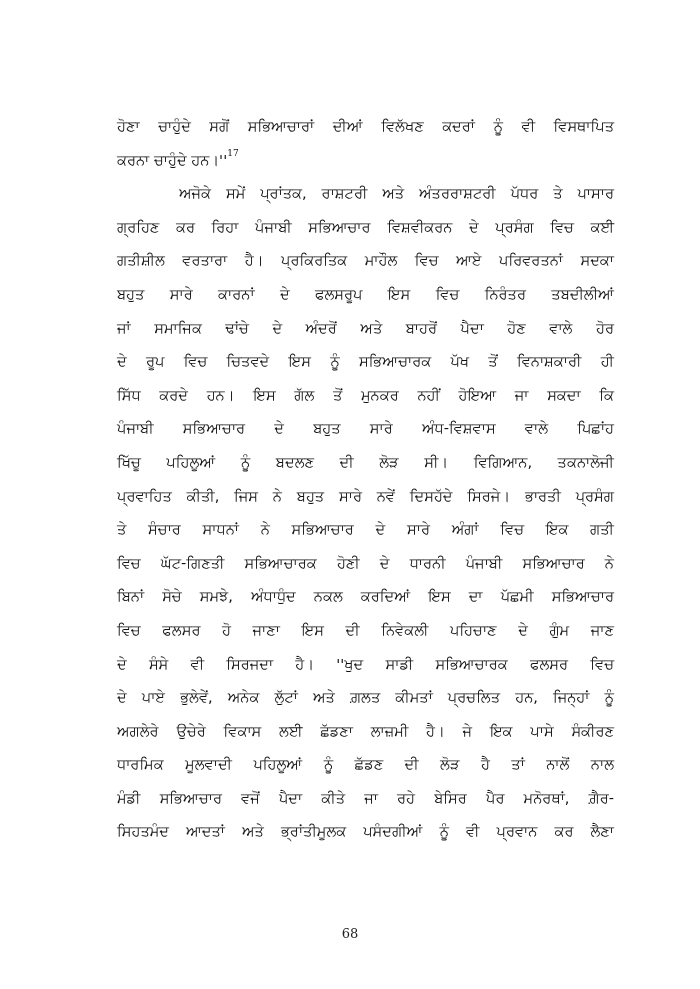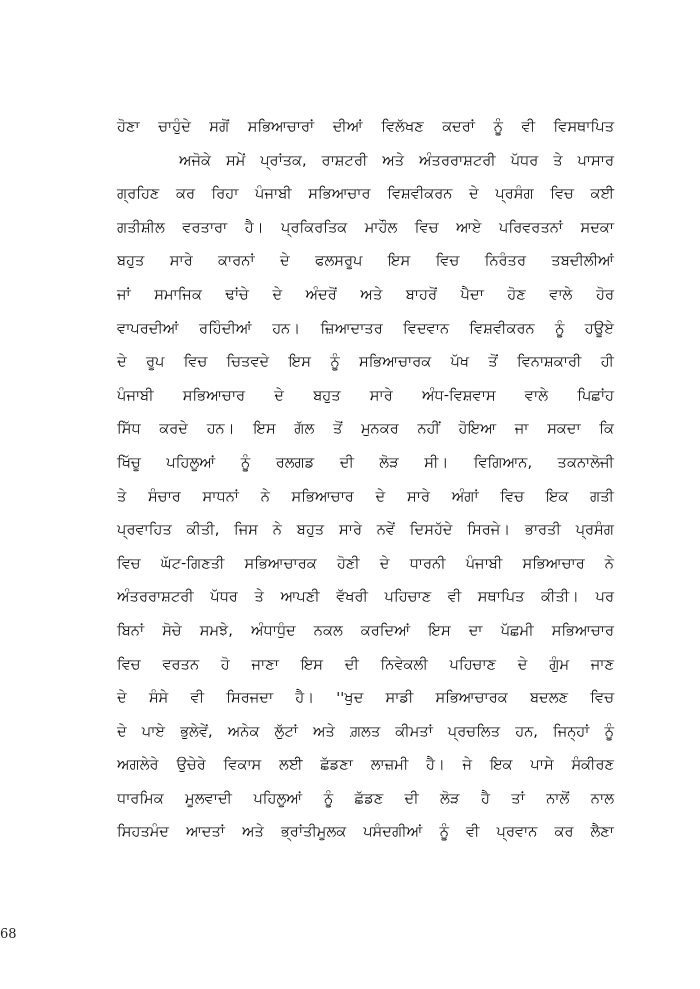--- a/index.html
+++ b/index.html
@@ -20,48 +20,48 @@
     white-space: nowrap;
     text-align: justify;
     text-align-last: justify;
     height: 33.6px;
   }
   .line.last { text-align-last: left; }
   .line.indent { padding-left: 62px; }
   sup { font-family: "DejaVu Serif", serif; font-size: 9px; vertical-align: 9px; line-height: 0; }
   .page-number {
     position: absolute; left: 0; width: 700px; top: 926px;
-    text-align: left;
+    text-align: center;
     font-family: "DejaVu Serif", serif; font-size: 13px; color: #222;
   }
 </style>
 </head>
 <body>
 
 <div class="page">
   <div class="text-block">
     <span class="line">ਹੋਣਾ ਚਾਹੁੰਦੇ ਸਗੋਂ ਸਭਿਆਚਾਰਾਂ ਦੀਆਂ ਵਿਲੱਖਣ ਕਦਰਾਂ ਨੂੰ ਵੀ ਵਿਸਥਾਪਿਤ</span>
+    <span class="line last"><span>ਕਰਨਾ ਚਾਹੁੰਦੇ ਹਨ।''</span><sup>17</sup></span>
 
     <span class="line indent">ਅਜੋਕੇ ਸਮੇਂ ਪ੍ਰਾਂਤਕ, ਰਾਸ਼ਟਰੀ ਅਤੇ ਅੰਤਰਰਾਸ਼ਟਰੀ ਪੱਧਰ ਤੇ ਪਾਸਾਰ</span>
     <span class="line">ਗ੍ਰਹਿਣ ਕਰ ਰਿਹਾ ਪੰਜਾਬੀ ਸਭਿਆਚਾਰ ਵਿਸ਼ਵੀਕਰਨ ਦੇ ਪ੍ਰਸੰਗ ਵਿਚ ਕਈ</span>
     <span class="line">ਗਤੀਸ਼ੀਲ ਵਰਤਾਰਾ ਹੈ। ਪ੍ਰਕਿਰਤਿਕ ਮਾਹੌਲ ਵਿਚ ਆਏ ਪਰਿਵਰਤਨਾਂ ਸਦਕਾ</span>
     <span class="line">ਬਹੁਤ ਸਾਰੇ ਕਾਰਨਾਂ ਦੇ ਫਲਸਰੂਪ ਇਸ ਵਿਚ ਨਿਰੰਤਰ ਤਬਦੀਲੀਆਂ</span>
     <span class="line">ਜਾਂ ਸਮਾਜਿਕ ਢਾਂਚੇ ਦੇ ਅੰਦਰੋਂ ਅਤੇ ਬਾਹਰੋਂ ਪੈਦਾ ਹੋਣ ਵਾਲੇ ਹੋਰ</span>
-    <span class="line">ਵਾਪਰਦੀਆਂ ਰਹਿੰਦੀਆਂ ਹਨ। ਜ਼ਿਆਦਾਤਰ ਵਿਦਵਾਨ ਵਿਸ਼ਵੀਕਰਨ ਨੂੰ ਹਊਏ</span>
     <span class="line">ਦੇ ਰੂਪ ਵਿਚ ਚਿਤਵਦੇ ਇਸ ਨੂੰ ਸਭਿਆਚਾਰਕ ਪੱਖ ਤੋਂ ਵਿਨਾਸ਼ਕਾਰੀ ਹੀ</span>
+    <span class="line">ਸਿੱਧ ਕਰਦੇ ਹਨ। ਇਸ ਗੱਲ ਤੋਂ ਮੁਨਕਰ ਨਹੀਂ ਹੋਇਆ ਜਾ ਸਕਦਾ ਕਿ</span>
     <span class="line">ਪੰਜਾਬੀ ਸਭਿਆਚਾਰ ਦੇ ਬਹੁਤ ਸਾਰੇ ਅੰਧ-ਵਿਸ਼ਵਾਸ ਵਾਲੇ ਪਿਛਾਂਹ</span>
-    <span class="line">ਸਿੱਧ ਕਰਦੇ ਹਨ। ਇਸ ਗੱਲ ਤੋਂ ਮੁਨਕਰ ਨਹੀਂ ਹੋਇਆ ਜਾ ਸਕਦਾ ਕਿ</span>
-    <span class="line">ਖਿੱਚੂ ਪਹਿਲੂਆਂ ਨੂੰ ਰਲਗਡ ਦੀ ਲੋੜ ਸੀ। ਵਿਗਿਆਨ, ਤਕਨਾਲੋਜੀ</span>
+    <span class="line">ਖਿੱਚੂ ਪਹਿਲੂਆਂ ਨੂੰ ਬਦਲਣ ਦੀ ਲੋੜ ਸੀ। ਵਿਗਿਆਨ, ਤਕਨਾਲੋਜੀ</span>
+    <span class="line">ਪ੍ਰਵਾਹਿਤ ਕੀਤੀ, ਜਿਸ ਨੇ ਬਹੁਤ ਸਾਰੇ ਨਵੇਂ ਦਿਸਹੱਦੇ ਸਿਰਜੇ। ਭਾਰਤੀ ਪ੍ਰਸੰਗ</span>
     <span class="line">ਤੇ ਸੰਚਾਰ ਸਾਧਨਾਂ ਨੇ ਸਭਿਆਚਾਰ ਦੇ ਸਾਰੇ ਅੰਗਾਂ ਵਿਚ ਇਕ ਗਤੀ</span>
-    <span class="line">ਪ੍ਰਵਾਹਿਤ ਕੀਤੀ, ਜਿਸ ਨੇ ਬਹੁਤ ਸਾਰੇ ਨਵੇਂ ਦਿਸਹੱਦੇ ਸਿਰਜੇ। ਭਾਰਤੀ ਪ੍ਰਸੰਗ</span>
     <span class="line">ਵਿਚ ਘੱਟ-ਗਿਣਤੀ ਸਭਿਆਚਾਰਕ ਹੋਣੀ ਦੇ ਧਾਰਨੀ ਪੰਜਾਬੀ ਸਭਿਆਚਾਰ ਨੇ</span>
-    <span class="line">ਅੰਤਰਰਾਸ਼ਟਰੀ ਪੱਧਰ ਤੇ ਆਪਣੀ ਵੱਖਰੀ ਪਹਿਚਾਣ ਵੀ ਸਥਾਪਿਤ ਕੀਤੀ। ਪਰ</span>
     <span class="line">ਬਿਨਾਂ ਸੋਚੇ ਸਮਝੇ, ਅੰਧਾਧੁੰਦ ਨਕਲ ਕਰਦਿਆਂ ਇਸ ਦਾ ਪੱਛਮੀ ਸਭਿਆਚਾਰ</span>
-    <span class="line">ਵਿਚ ਵਰਤਨ ਹੋ ਜਾਣਾ ਇਸ ਦੀ ਨਿਵੇਕਲੀ ਪਹਿਚਾਣ ਦੇ ਗੁੰਮ ਜਾਣ</span>
-    <span class="line">ਦੇ ਸੰਸੇ ਵੀ ਸਿਰਜਦਾ ਹੈ। ''ਖੁਦ ਸਾਡੀ ਸਭਿਆਚਾਰਕ ਬਦਲਣ ਵਿਚ</span>
+    <span class="line">ਵਿਚ ਫਲਸਰ ਹੋ ਜਾਣਾ ਇਸ ਦੀ ਨਿਵੇਕਲੀ ਪਹਿਚਾਣ ਦੇ ਗੁੰਮ ਜਾਣ</span>
+    <span class="line">ਦੇ ਸੰਸੇ ਵੀ ਸਿਰਜਦਾ ਹੈ। ''ਖੁਦ ਸਾਡੀ ਸਭਿਆਚਾਰਕ ਫਲਸਰ ਵਿਚ</span>
     <span class="line">ਦੇ ਪਾਏ ਭੁਲੇਵੇਂ, ਅਨੇਕ ਲੁੱਟਾਂ ਅਤੇ ਗ਼ਲਤ ਕੀਮਤਾਂ ਪ੍ਰਚਲਿਤ ਹਨ, ਜਿਨ੍ਹਾਂ ਨੂੰ</span>
     <span class="line">ਅਗਲੇਰੇ ਉਚੇਰੇ ਵਿਕਾਸ ਲਈ ਛੱਡਣਾ ਲਾਜ਼ਮੀ ਹੈ। ਜੇ ਇਕ ਪਾਸੇ ਸੰਕੀਰਣ</span>
     <span class="line">ਧਾਰਮਿਕ ਮੂਲਵਾਦੀ ਪਹਿਲੂਆਂ ਨੂੰ ਛੱਡਣ ਦੀ ਲੋੜ ਹੈ ਤਾਂ ਨਾਲੋਂ ਨਾਲ</span>
+    <span class="line">ਮੰਡੀ ਸਭਿਆਚਾਰ ਵਜੋਂ ਪੈਦਾ ਕੀਤੇ ਜਾ ਰਹੇ ਬੇਸਿਰ ਪੈਰ ਮਨੋਰਥਾਂ, ਗ਼ੈਰ-</span>
     <span class="line">ਸਿਹਤਮੰਦ ਆਦਤਾਂ ਅਤੇ ਭ੍ਰਾਂਤੀਮੂਲਕ ਪਸੰਦਗੀਆਂ ਨੂੰ ਵੀ ਪ੍ਰਵਾਨ ਕਰ ਲੈਣਾ</span>
   </div>
 
   <div class="page-number">68</div>
 </div>
 
 </body></html>

